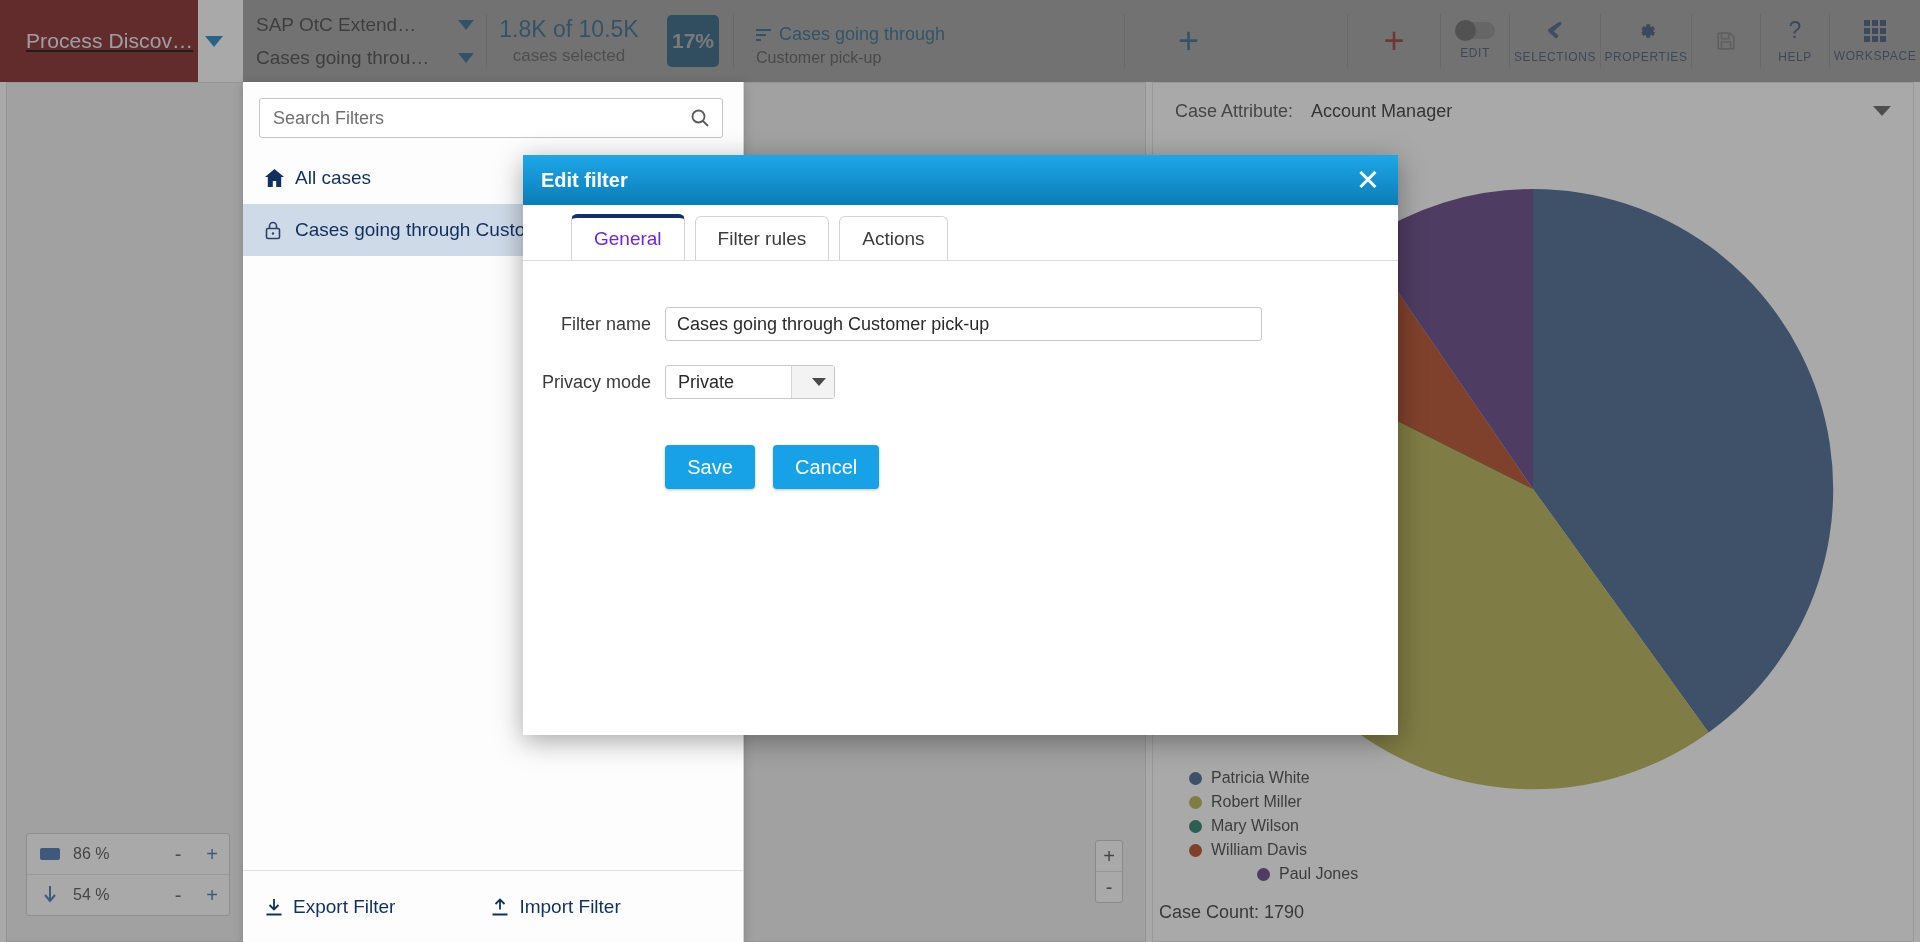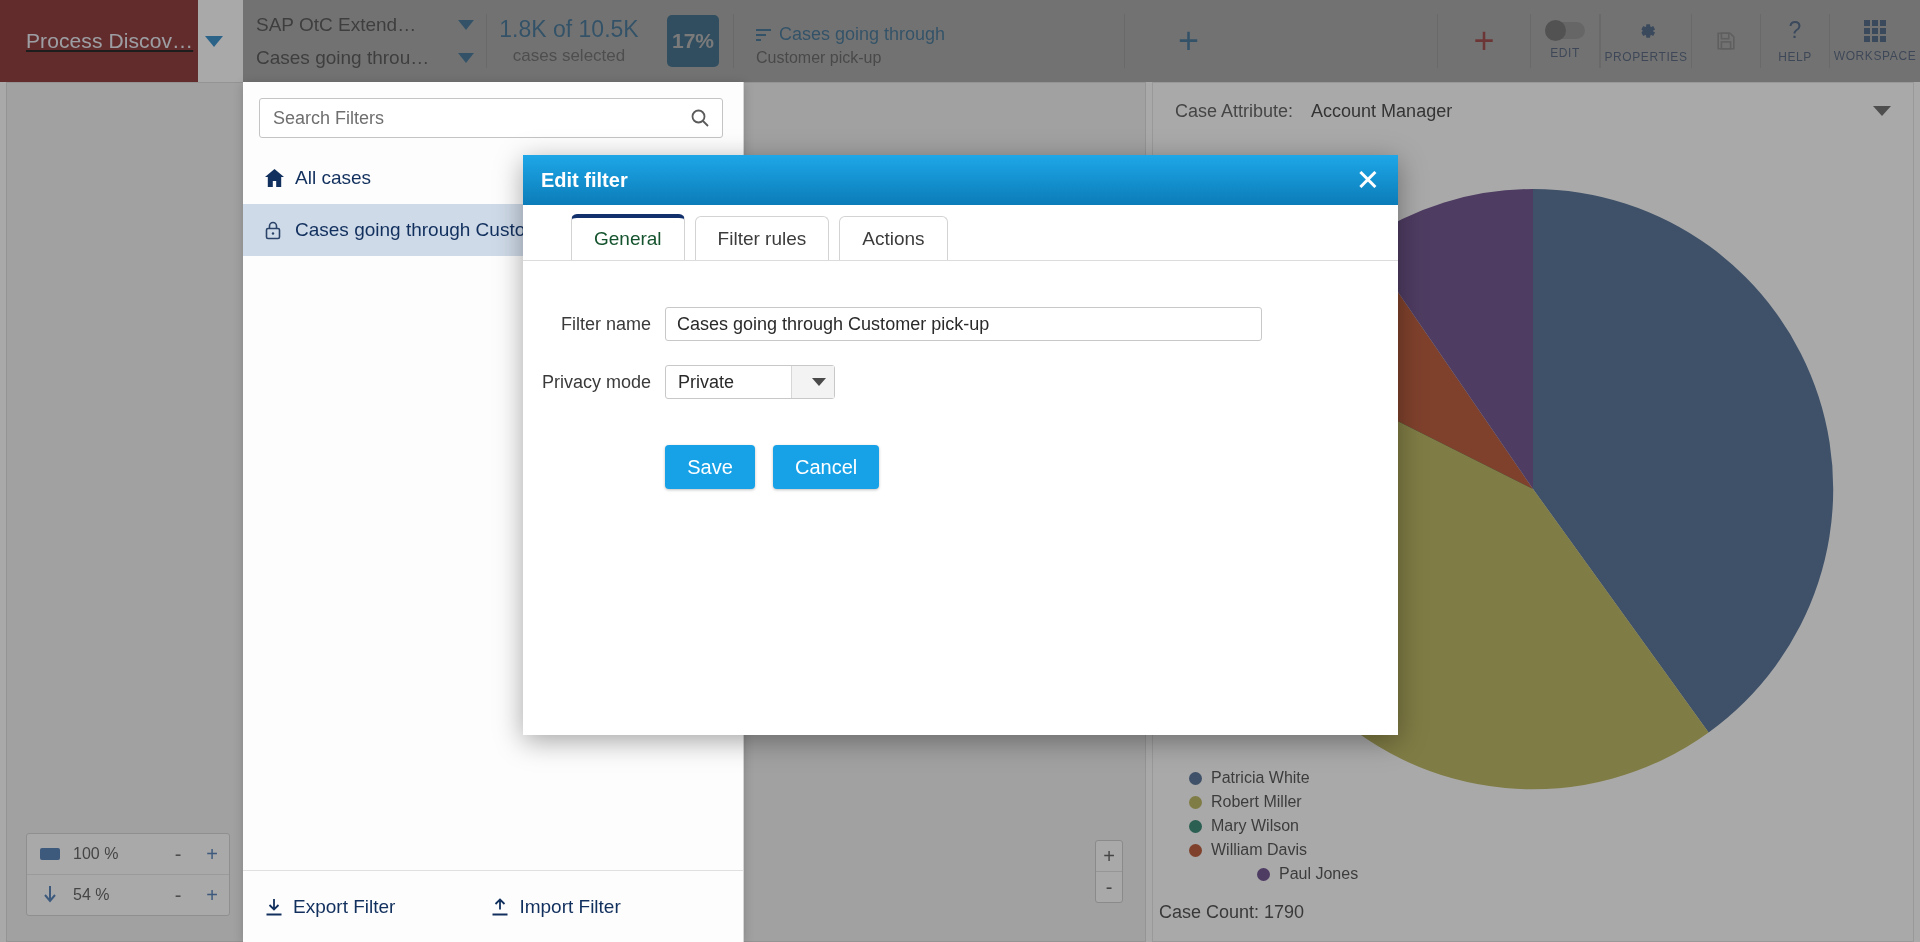--- a/index.html
+++ b/index.html
@@ -102,21 +102,21 @@
   .fp-foot svg{margin-right:10px;}
 
   
   .modal{position:absolute;left:523px;top:155px;width:875px;height:580px;background:#fff;z-index:60;box-shadow:0 6px 26px rgba(0,0,0,.35);}
   .m-head{height:50px;background:linear-gradient(180deg,#1ea7e8 0%,#0b7cb8 100%);display:flex;align-items:center;padding:0 18px;}
   .m-title{color:#fff;font-size:20px;font-weight:bold;}
   .m-close{margin-left:auto;color:#fff;font-size:29px;line-height:1;font-weight:bold;cursor:pointer;}
   .m-body{position:absolute;left:0;top:50px;width:875px;height:530px;box-sizing:border-box;}
   .tabs{display:flex;align-items:flex-end;padding:32px 0 0 48px;height:56px;box-sizing:border-box;border-bottom:1px solid #dcdcdc;position:relative;}
   .tab{height:44px;min-width:96px;padding:0 22px;display:flex;align-items:center;justify-content:center;font-size:19px;color:#3c3c3c;border:1px solid #d3d3d3;border-bottom:none;border-radius:6px 6px 0 0;background:#fff;margin-right:10px;box-sizing:border-box;}
-  .tab.active{border-top:4px solid #12306b;color:#14532d;position:relative;z-index:2;height:46px;}
+  .tab.active{border-top:4px solid #12306b;color:#6d28d9;position:relative;z-index:2;height:46px;}
   .form{padding:46px 0 0 0;}
   .frow{display:flex;align-items:center;margin-bottom:24px;}
   .flabel{width:128px;text-align:right;font-size:18px;color:#3a3a3a;margin-right:14px;}
   .finput{width:597px;height:34px;border:1px solid #c8c8c8;border-radius:3px;background:#fff;display:flex;align-items:center;box-sizing:border-box;}
   .finput input{border:0;outline:0;width:100%;font-size:18px;color:#2a2a2a;padding:0 11px;background:transparent;font-family:inherit;}
   .fselect{width:170px;height:34px;border:1px solid #c8c8c8;border-radius:3px;background:#fff;display:flex;align-items:center;box-sizing:border-box;}
   .fselect span{font-size:18px;color:#2a2a2a;padding-left:12px;}
   .fselect .sbtn{margin-left:auto;width:30px;height:32px;border-left:1px solid #d7d7d7;display:flex;align-items:center;justify-content:center;background:#f3f3f3;}
   .sbtn i{width:0;height:0;border-left:7px solid transparent;border-right:7px solid transparent;border-top:8px solid #4a4a4a;display:block;}
   .btnrow{display:flex;gap:18px;padding-left:142px;margin-top:46px;}
@@ -186,21 +186,21 @@
       <div class="casecount">Case Count: 1790</div>
     </div>
 
     <div class="scalebox">
       <div class="scalerow">
         <span class="scale-ic">
           <svg width="20" height="14" viewBox="0 0 20 14">
               <rect x="0" y="1" width="20" height="12" rx="2" fill="#3b6fb0"></rect>
             </svg>
         </span>
-        <span class="scale-val">100 %</span>
+        <span class="scale-val">86 %</span>
         <span class="scale-btn">-</span>
         <span class="scale-btn" style="color:#3b6fb0">+</span>
       </div>
       <div class="scalerow">
         <span class="scale-ic">
           <svg width="12" height="18" viewBox="0 0 12 18">
               <path d="M6 0 V14 M1 9 L6 15 L11 9" stroke="#3b6fb0" stroke-width="2" fill="none"></path>
             </svg>
         </span>
         <span class="scale-val">54 %</span>
@@ -266,20 +266,28 @@
 
       <div class="vdiv"></div>
 
       <div class="tool">
         <span class="toggle"></span>
         <span class="tool-label">EDIT</span>
       </div>
 
       <div class="vdiv"></div>
 
+      <div class="tool wide">
+        <span>
+          <svg width="24" height="24" viewBox="0 0 24 24" fill="#3b6fb0">
+              <path d="M15.5 3.2c.9-.9 2.2-.7 2.8.3.5.9.2 1.9-.6 2.6l-7 6.3 3.9 3.2c.9.8.9 2.1 0 2.9-.8.7-2 .7-2.8 0L5.6 13c-.9-.8-.9-2.2 0-3l9.9-6.8z"></path>
+            </svg>
+        </span>
+        <span class="tool-label">SELECTIONS</span>
+      </div>
 
       <div class="vdiv"></div>
 
       <div class="tool wide">
         <span>
           <svg width="24" height="24" viewBox="0 0 24 24" fill="#2f5f9e">
               <path d="M12 8.2a3.8 3.8 0 1 0 0 7.6 3.8 3.8 0 0 0 0-7.6zm9.1 5.4l-1.9-1.1a7.6 7.6 0 0 0 0-1l1.9-1.1-1.9-3.3-2 .9a7.4 7.4 0 0 0-.9-.5l-.2-2.2h-3.8l-.2 2.2c-.3.1-.6.3-.9.5l-2-.9L7.3 10.4l1.9 1.1v1l-1.9 1.1 1.9 3.3 2-.9c.3.2.6.3.9.5l.2 2.2h3.8l.2-2.2c.3-.1.6-.3.9-.5l2 .9 1.9-3.3z"></path>
             </svg>
         </span>
         <span class="tool-label">PROPERTIES</span>

